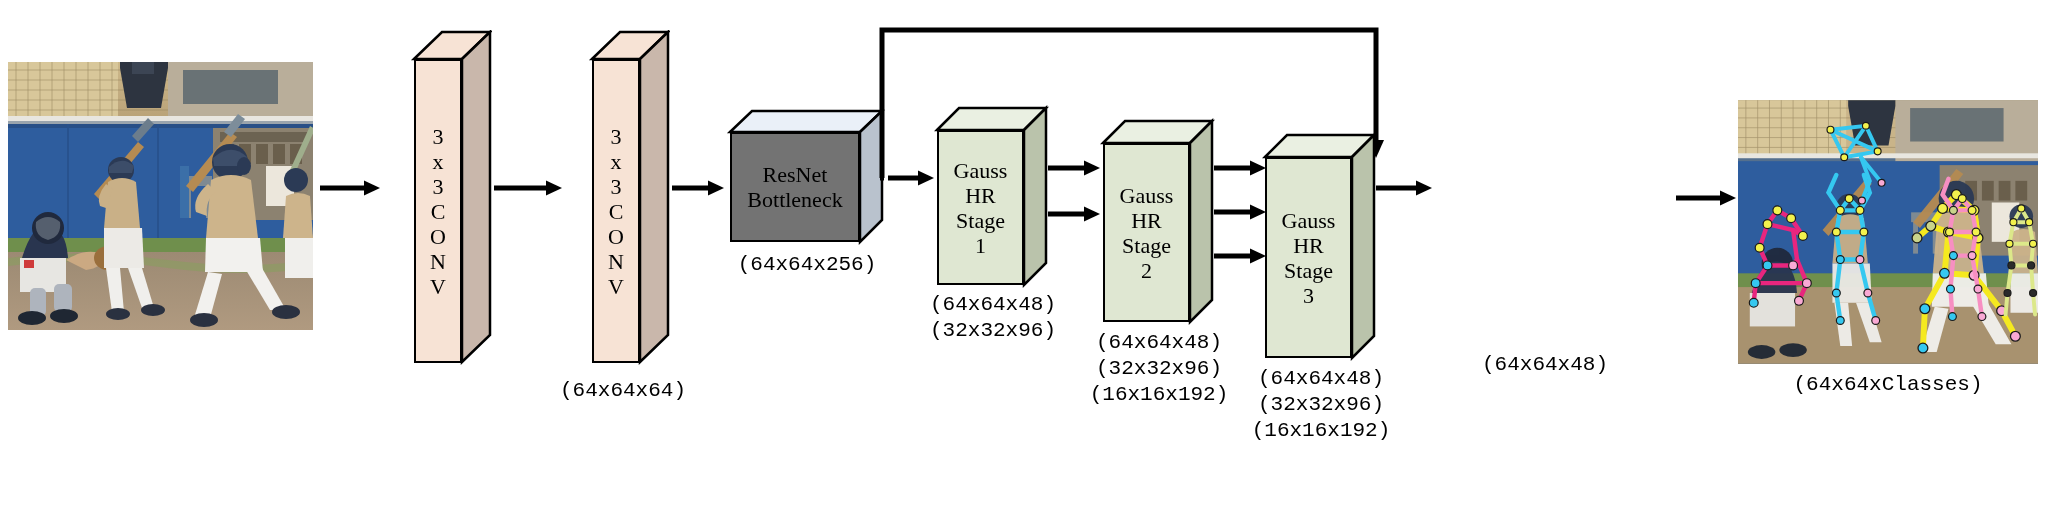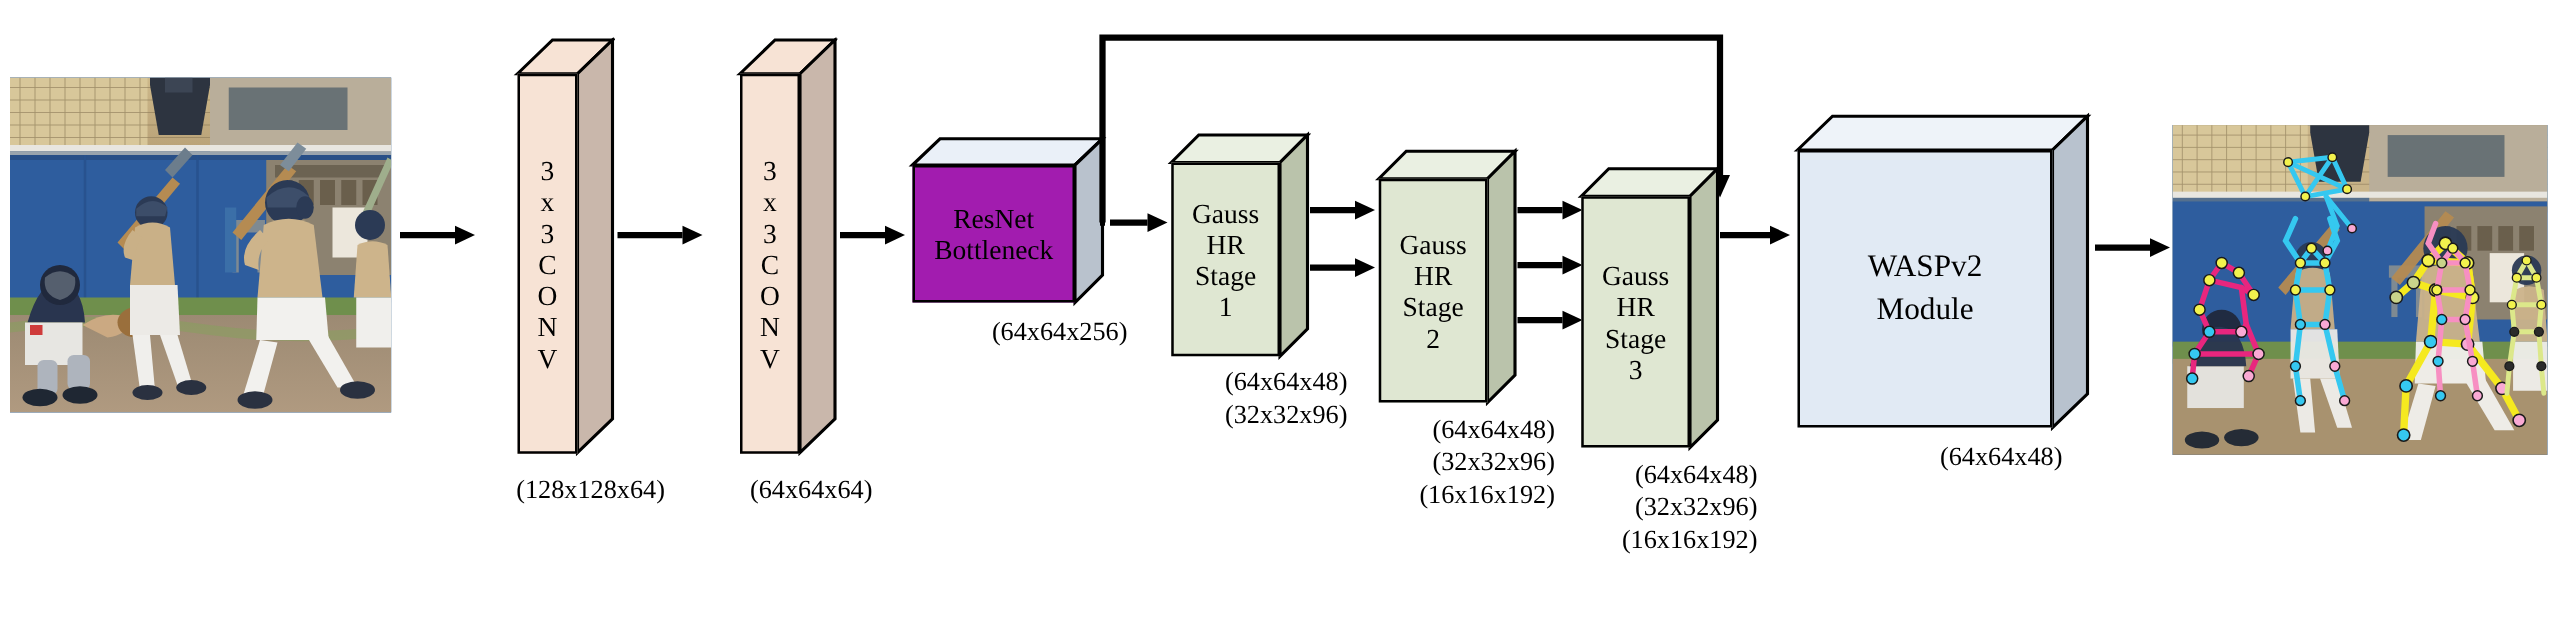--- a/index.html
+++ b/index.html
@@ -2,22 +2,22 @@
 <html><head>
 <meta charset="utf-8">
 <style>
   html,body{margin:0;padding:0;background:#ffffff;}
   body{width:2050px;height:508px;position:relative;overflow:hidden;
        font-family:"Liberation Serif","DejaVu Serif",serif;color:#000;}
 
   .stage{position:absolute;left:0;top:0;width:2050px;height:508px;}
 
   
-  .cap{position:absolute;text-align:right;font-size:21px;line-height:26px;
-       font-family:Liberation Serif, serif;white-space:nowrap;}
+  .cap{position:absolute;text-align:center;font-size:21px;line-height:26px;
+       font-family:Liberation Mono, monospace;white-space:nowrap;}
 
   
   .photo{position:absolute;overflow:hidden;background:#4a6f96;}
   .photo svg{display:block;}
 
   
   .box{position:absolute;}
   .box .face{position:absolute;left:0;box-sizing:border-box;
              border:2.5px solid #000;display:flex;align-items:center;
              justify-content:center;text-align:center;}
@@ -163,23 +163,20 @@
           <div>3</div>
           <div>x</div>
           <div>3</div>
           <div>C</div>
           <div>O</div>
           <div>N</div>
           <div>V</div>
         </div>
     </div>
   </div>
-  <div class="cap" id="conv1cap" style="left:352px;top:378px;width:180px;">
-      <div>(128x128x64)</div>
-    </div>
 
   <div class="arrow" style="left:494px;top:178px;">
     <svg width="72" height="20">
         <path d="M0 10 H52" stroke="#000" stroke-width="5"></path>
         <path d="M52 2.5 L68 10 L52 17.5 Z" fill="#000"></path>
       </svg>
   </div>
 
   <div class="box" style="left:570px;top:30px;width:100px;height:335px;">
     <svg class="top" width="100" height="335" viewBox="0 0 100 335" style="left:0;top:0;">
@@ -207,21 +204,21 @@
         <path d="M0 10 H36" stroke="#000" stroke-width="5"></path>
         <path d="M36 2.5 L52 10 L52 10 L36 17.5 Z" fill="#000"></path>
       </svg>
   </div>
 
   <div class="box" style="left:726px;top:108px;width:160px;height:140px;">
     <svg class="top" width="160" height="140" viewBox="0 0 160 140" style="left:0;top:0;">
       <polygon points="4,24 26,3 156,3 134,24" fill="#eaf0f8" stroke="#000" stroke-width="2.5"></polygon>
       <polygon points="134,24 156,3 156,112 134,134" fill="#b9c2cd" stroke="#000" stroke-width="2.5"></polygon>
     </svg>
-    <div class="face" style="left:4px;top:24px;width:130px;height:110px;background:#a21caf;flex-direction:column;">
+    <div class="face" style="left:4px;top:24px;width:130px;height:110px;background:#737373;flex-direction:column;">
       <div class="lbl" id="resnetlbl">
           <div>ResNet</div>
           <div>Bottleneck</div>
         </div>
     </div>
   </div>
   <div class="cap" id="resnetcap" style="left:712px;top:252px;width:190px;">
       <div>(64x64x256)</div>
     </div>
 
@@ -330,32 +327,20 @@
       <div>(16x16x192)</div>
     </div>
 
   <div class="arrow" style="left:1376px;top:178px;">
     <svg width="60" height="20">
         <path d="M0 10 H40" stroke="#000" stroke-width="5"></path>
         <path d="M40 2.5 L56 10 L40 17.5 Z" fill="#000"></path>
       </svg>
   </div>
 
-  <div class="box" style="left:1434px;top:90px;width:240px;height:260px;">
-    <svg class="top" width="240" height="260" viewBox="0 0 240 260" style="left:0;top:0;">
-      <polygon points="4,30 32,3 236,3 208,30" fill="#eef3f9" stroke="#000" stroke-width="2.5"></polygon>
-      <polygon points="208,30 236,3 236,225 208,252" fill="#b8c2ce" stroke="#000" stroke-width="2.5"></polygon>
-    </svg>
-    <div class="face" style="left:4px;top:30px;width:204px;height:222px;background:#e1eaf4;flex-direction:column;">
-      <div class="lbl" id="wasplbl" style="font-size:25px;line-height:34px;">
-          <div>WASPv2</div>
-          <div>Module</div>
-        </div>
-    </div>
-  </div>
   <div class="cap" id="waspcap" style="left:1440px;top:352px;width:210px;">
       <div>(64x64x48)</div>
     </div>
 
   <div class="arrow" style="left:1676px;top:188px;">
     <svg width="64" height="20">
         <path d="M0 10 H44" stroke="#000" stroke-width="5"></path>
         <path d="M44 2.5 L60 10 L44 17.5 Z" fill="#000"></path>
       </svg>
   </div>
@@ -550,14 +535,15 @@
         <circle cx="296" cy="124" r="3.6" fill="#f2f24d"></circle>
           <circle cx="276" cy="146" r="3.6" fill="#f2f24d"></circle>
         <circle cx="300" cy="146" r="3.6" fill="#f2f24d"></circle>
           <circle cx="278" cy="168" r="3.6" fill="#2b2b2b"></circle>
         <circle cx="298" cy="168" r="3.6" fill="#2b2b2b"></circle>
           <circle cx="274" cy="196" r="3.6" fill="#2b2b2b"></circle>
         <circle cx="300" cy="196" r="3.6" fill="#2b2b2b"></circle>
       </g>
     </svg>
   </div>
+  <div class="cap" style="left:1738px;top:372px;width:300px;">(64x64xClasses)</div>
 
 </div>
 
 </body></html>

